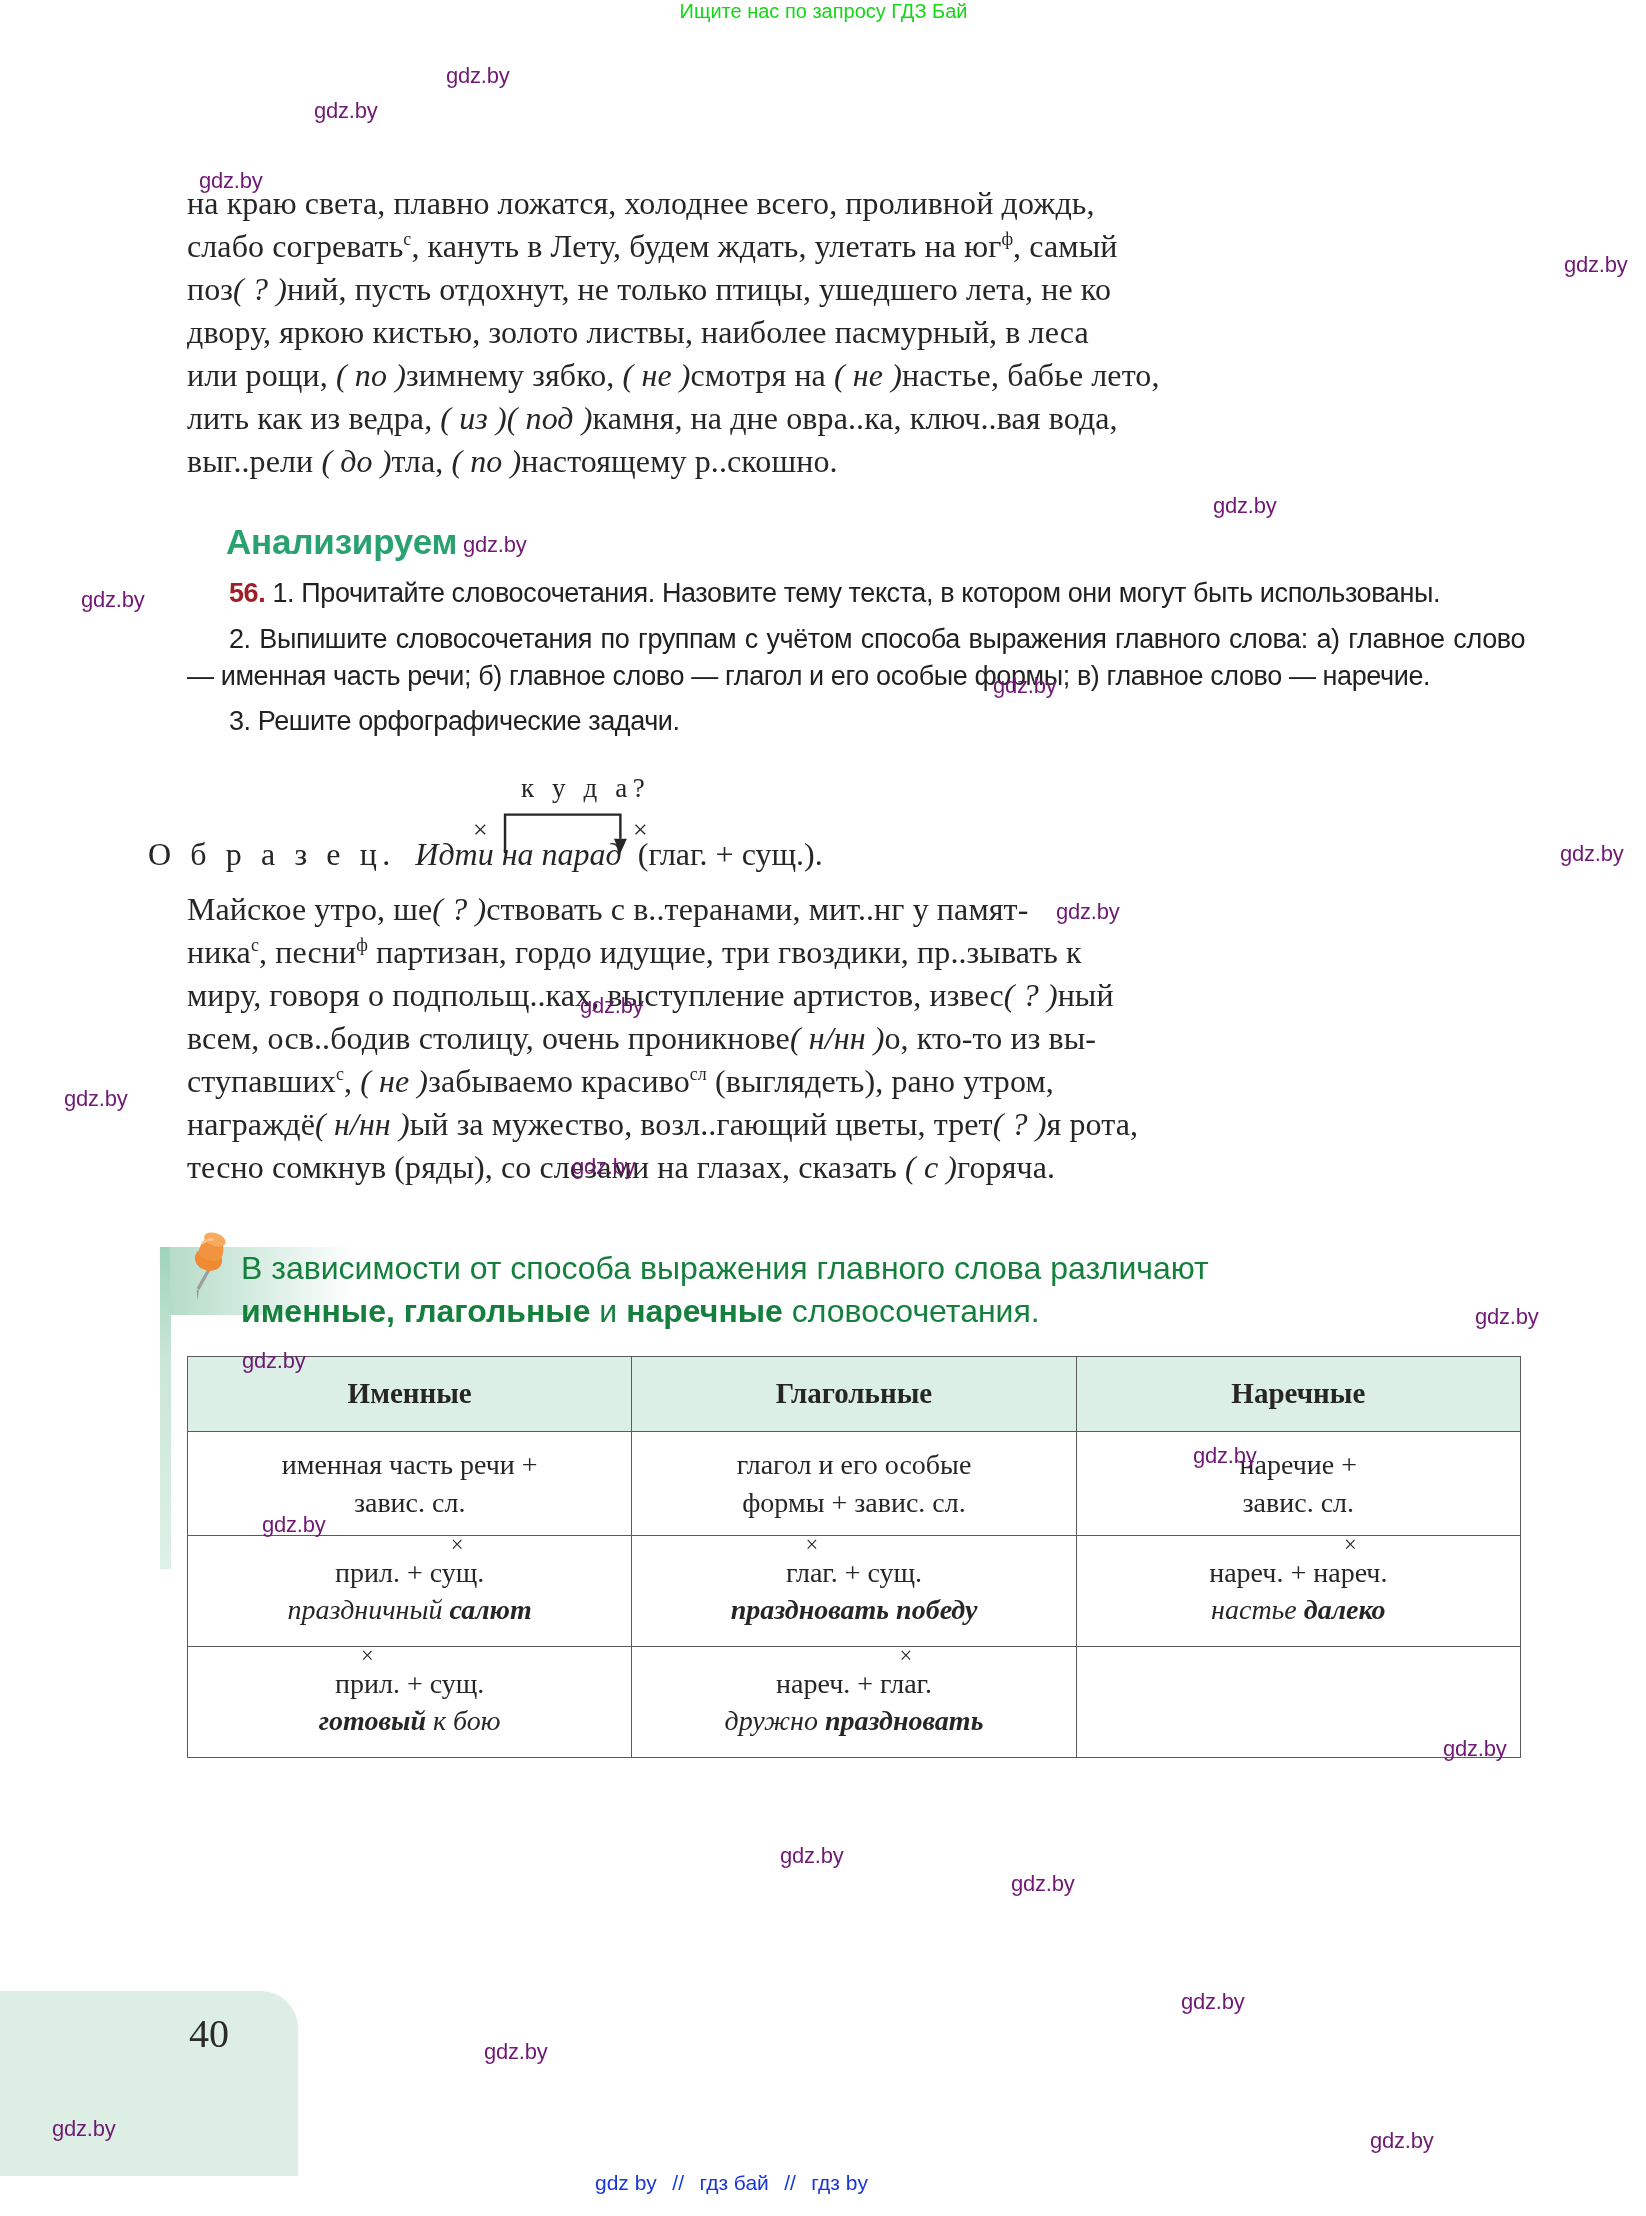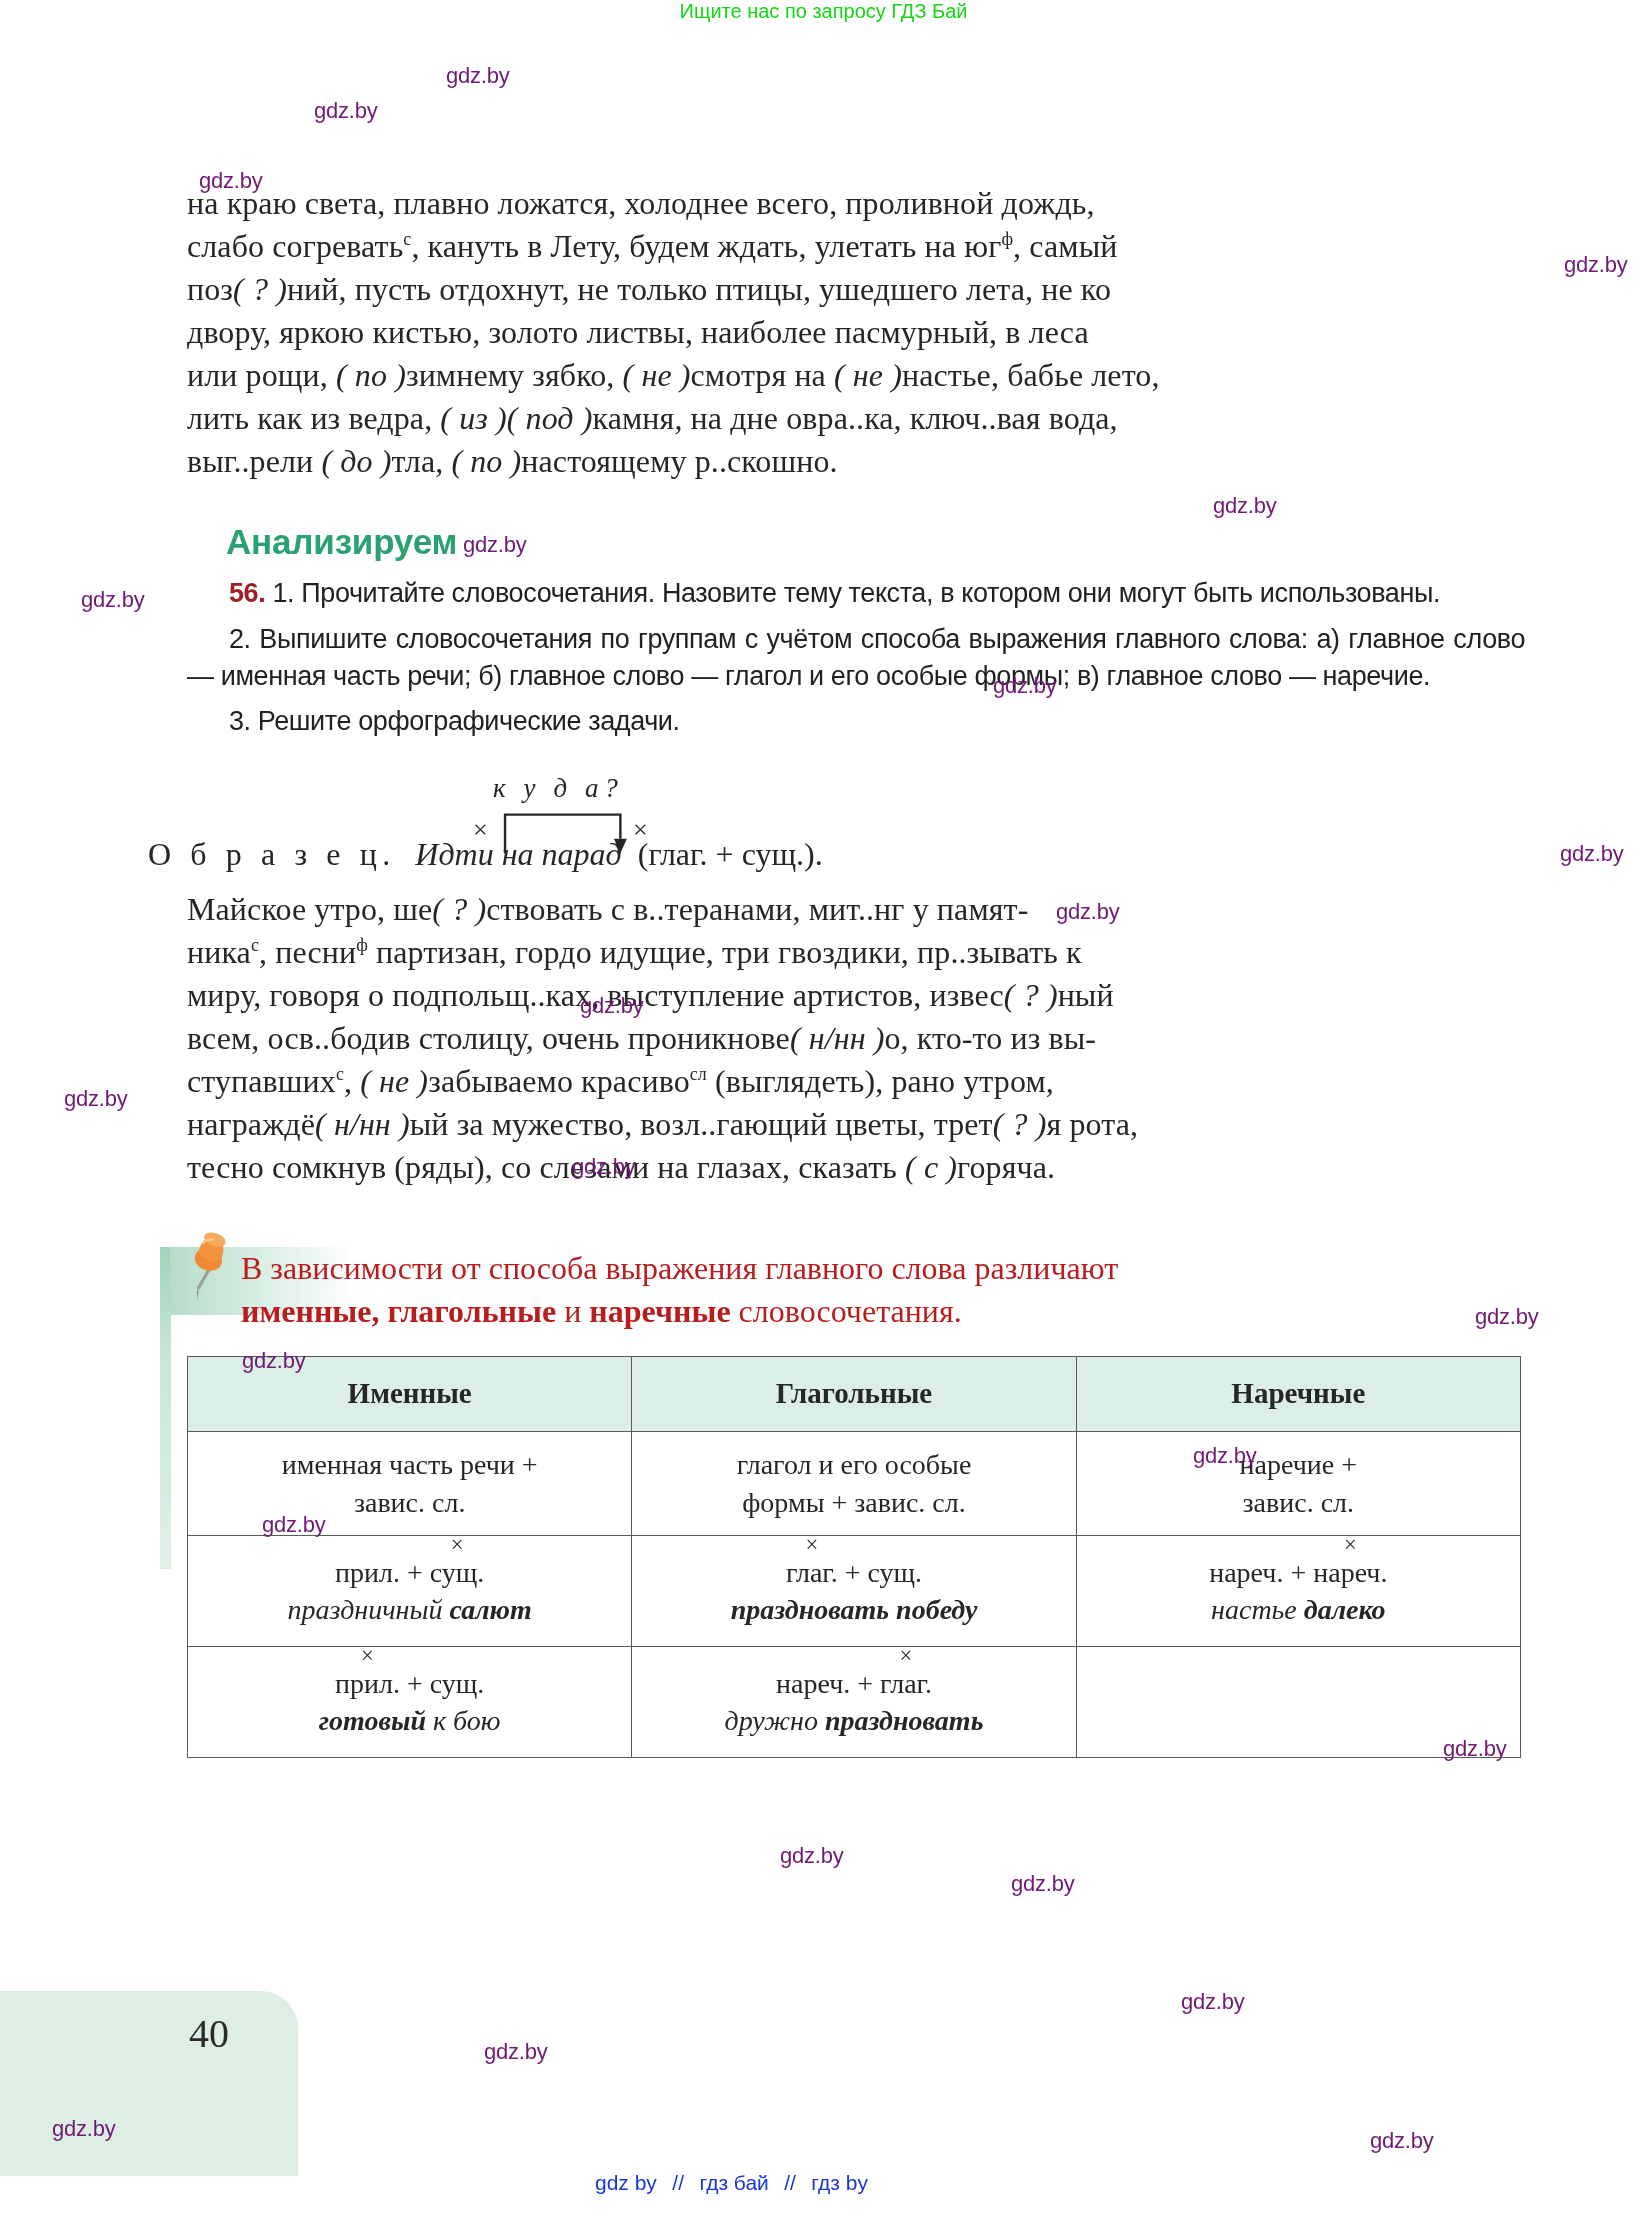--- a/index.html
+++ b/index.html
@@ -160,24 +160,24 @@
   .note-grad {
     position: absolute;
     left: 9.7px;
     top: 0px;
     width: 185px;
     height: 68px;
     background: linear-gradient(to right, #b6dcc8 0%, #d9eee4 50%, rgba(255,255,255,0) 100%);
   }
   .note-text {
     position: relative;
-    font-family: Liberation Serif, serif;
+    font-family: Liberation Sans, sans-serif;
     font-size: 32px;
     line-height: 1.33;
-    color: #b91c1c;
+    color: #15803d;
     padding-left: 81px;
     text-align: justify;
   }
   .note-text b { font-weight: bold; }
 
   .pin {
     position: absolute;
     left: 19.3px;
     top: -17.7px;
     width: 52px;
@@ -288,21 +288,21 @@
   <div class="sans-block" style="margin-top:8px;">
     <span class="indent"></span><span>2. Выпишите словосочетания по группам с учётом способа выражения главного слова: а) главное слово — именная часть речи; б) главное слово — глагол и его особые формы; в) главное слово — наречие.</span>
   </div>
 
   <div class="sans-block" style="margin-top:8px;">
     <span class="indent"></span><span>3. Решите орфографические задачи.</span>
   </div>
 
   <div class="obr-wrap" style="margin-top:32px; height:102px;">
 
-    <div style="position:absolute; left:306px; top:0px;font-style:italic;" class="obr-label">к у д а?</div>
+    <div style="position:absolute; left:334px; top:0px;" class="obr-label">к у д а?</div>
 
     <svg width="242" height="52" style="position:absolute; left:314px; top:35px;" viewBox="0 0 300 64">
       <path d="M5,56 L5,8 L148,8 L148,38" stroke="#262626" stroke-width="3" fill="none"></path>
       <path d="M148,56 L140,38 L156,38 Z" fill="#262626"></path>
     </svg>
 
     <div class="x-mark" style="position:absolute; left:286px; top:44px;">×</div>
     <div class="x-mark" style="position:absolute; left:446px; top:44px;">×</div>
 
     <div style="position:absolute; left:-39px; top:63px; white-space:nowrap;">

